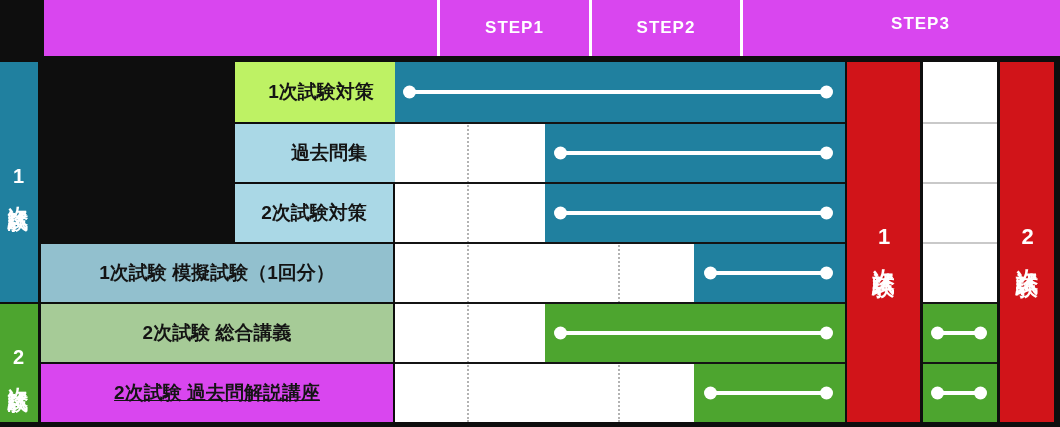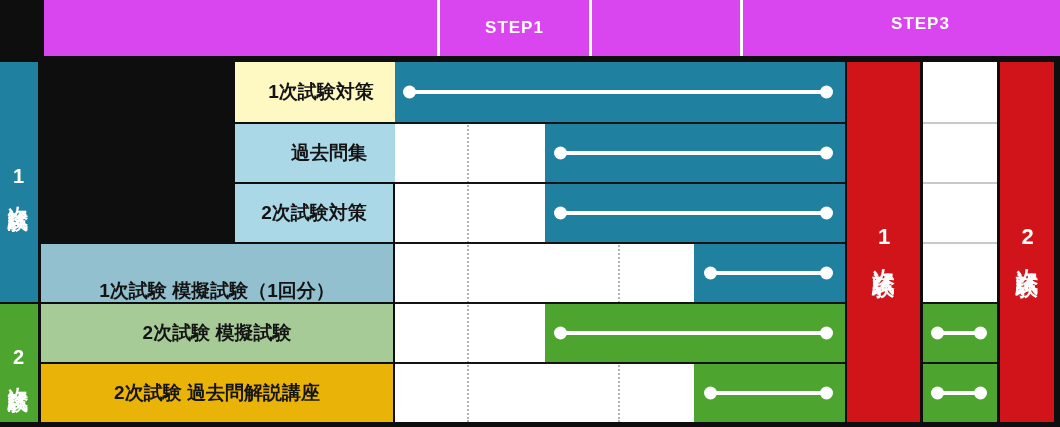--- a/index.html
+++ b/index.html
@@ -35,47 +35,48 @@
 </head>
 <body>
 
 <div class="canvas">
 
   <div class="abs" style="left: 0px; width: 1054px; height: 56px; background-color: #d946ef; margin-left: 44px;">
     <div class="abs hdr-div" style="left:393px;"></div>
     <div class="abs hdr-div" style="left:545px;"></div>
     <div class="abs hdr-div" style="left:696px;"></div>
     <div class="abs center hdr-label" style="left:396px;top:0;width:149px;height:56px;">STEP1</div>
+    <div class="abs center hdr-label" style="left:548px;top:0;width:148px;height:56px;">STEP2</div>
     <div class="abs center hdr-label" style="left:699px;top:0;width:355px;height:48px;">STEP3</div>
   </div>
 
   <div class="abs center" style="left: 0px; top: 62px; width: 38px; height: 240px; background-color: rgb(32, 128, 159);">
     <span class="vtext sidebar-text">1次試験</span>
   </div>
   <div class="abs center" style="left: 0px; top: 304px; width: 38px; height: 118px; background-color: rgb(77, 165, 47);">
     <span class="vtext sidebar-text">2次試験</span>
   </div>
 
 
-  <div class="abs center cell-label" style="left: 235px; top: 62px; width: 172px; height: 60px; background-color: #fef9c3;">
+  <div class="abs center cell-label" style="left: 235px; top: 62px; width: 172px; height: 60px; background-color: #bef264;">
     <span>1次試験対策</span>
   </div>
   <div class="abs center cell-label" style="left: 235px; top: 124px; width: 188px; height: 58px; background-color: rgb(170, 216, 230);">
     <span>過去問集</span>
   </div>
   <div class="abs center cell-label" style="left: 235px; top: 184px; width: 158px; height: 58px; background-color: rgb(170, 216, 230); justify-content: center;">
     <span>2次試験対策</span>
   </div>
-  <div class="abs center cell-label" style="left: 41px; top: 244px; width: 352px; height: 58px; background-color: rgb(146, 192, 206); align-items: flex-end;">
+  <div class="abs center cell-label" style="left: 41px; top: 244px; width: 352px; height: 58px; background-color: rgb(146, 192, 206);">
     <span>1次試験 模擬試験（1回分）</span>
   </div>
   <div class="abs center cell-label" style="left: 41px; top: 304px; width: 352px; height: 58px; background-color: rgb(166, 203, 151);">
-    <span>2次試験 模擬試験</span>
+    <span>2次試験 総合講義</span>
   </div>
-  <div class="abs center cell-label" style="left: 41px; top: 364px; width: 352px; height: 58px; background-color: #eab308;">
+  <div class="abs center cell-label" style="left: 41px; top: 364px; width: 352px; height: 58px; background-color: #d946ef; text-decoration: underline;">
     <span>2次試験 過去問解説講座</span>
   </div>
 
   <div class="abs" style="left:395px;top:62px;width:450px;height:360px;background:#fff;">
 
     <div class="abs vdot" style="left:72px;"></div>
     <div class="abs vdot" style="left:223px;"></div>
 
     <div class="abs hline" style="top:60px;"></div>
     <div class="abs hline" style="top:120px;"></div>

